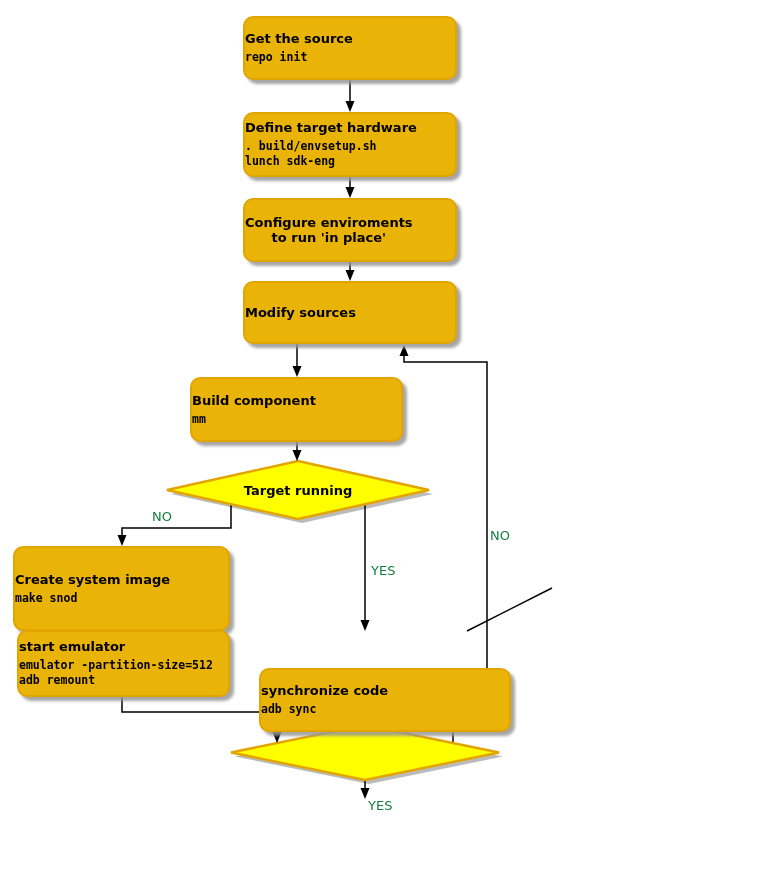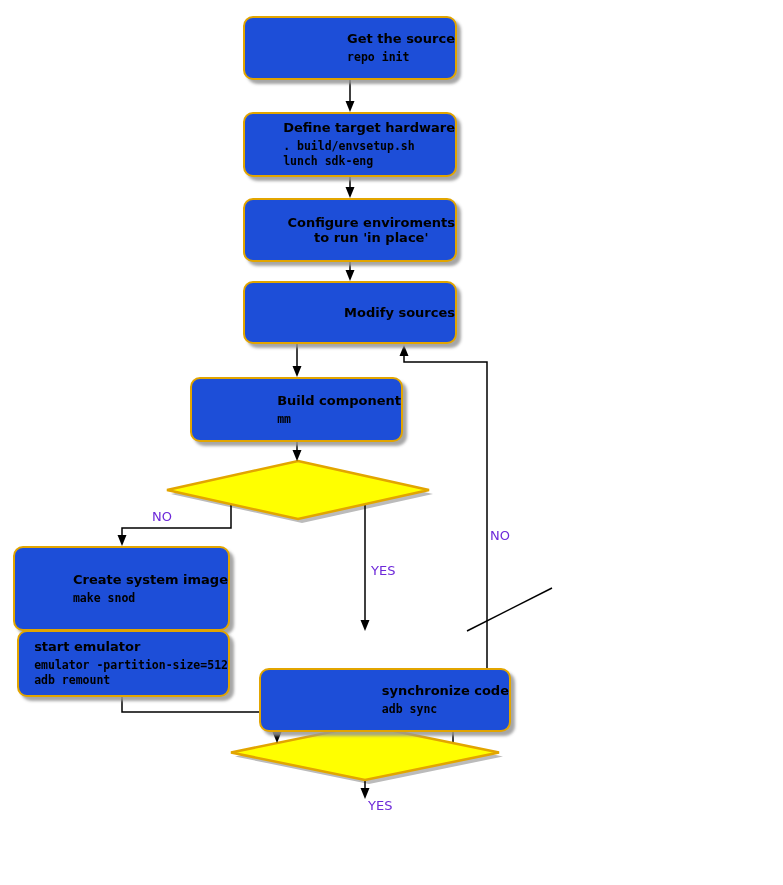--- a/index.html
+++ b/index.html
@@ -1,30 +1,30 @@
 <!DOCTYPE html>
 <html><head>
 <meta charset="utf-8">
 <style>
   html,body{margin:0;padding:0;background:#ffffff;}
   .canvas{position:relative;width:783px;height:885px;background:#ffffff;
           font-family:"DejaVu Sans",sans-serif;overflow:hidden;}
   .wires{position:absolute;left:0;top:0;z-index:1;}
   .node{position:absolute;z-index:2;box-sizing:border-box;
-        background:#1d4ed8;border:2.5px solid #E2A500;border-radius:10px;
+        background:#eab308;border:2.5px solid #E2A500;border-radius:10px;
         box-shadow:4px 4px 3px rgba(150,150,150,.85);
-        display:flex;align-items:center;justify-content:flex-end;text-align:center;}
+        display:flex;align-items:center;justify-content:flex-start;text-align:center;}
   .lbl{display:inline-block;text-align:left;}
   .lbl.center{text-align:center;}
   .t{font:bold 13px "DejaVu Sans",sans-serif;color:#000;line-height:15px;margin-bottom:4px;}
   .t.solo{margin-bottom:0;}
   .c{font:bold 11.5px "DejaVu Sans Mono",monospace;color:#000;line-height:15px;white-space:pre;}
   .dlabel{position:absolute;z-index:3;display:flex;align-items:center;justify-content:center;
           font:bold 13px "DejaVu Sans",sans-serif;color:#000;pointer-events:none;}
-  .elabel{position:absolute;z-index:4;font:13px "DejaVu Sans",sans-serif;color:#6d28d9;line-height:14px;}
+  .elabel{position:absolute;z-index:4;font:13px "DejaVu Sans",sans-serif;color:#15803d;line-height:14px;}
   .note{position:absolute;z-index:2;box-sizing:border-box;background:#FFFFFF;
         border:2px solid #00C000;box-shadow:3px 3px 3px rgba(170,170,170,.8);
         padding:14px 10px 10px 11px;text-align:left;}
   .nt{font:bold 13px "DejaVu Sans",sans-serif;color:#000;line-height:15px;}
   .nc{font:11.5px "DejaVu Sans Mono",monospace;color:#000;line-height:18px;white-space:pre;}
   .nc.first{margin-top:6px;}
 </style>
 </head>
 <body>
 
@@ -121,20 +121,21 @@
   </div>
 
   <div class="node" style="left:259px;top:668px;width:252px;height:64px">
     <div class="lbl">
       <div class="t">synchronize code</div>
       <div class="c">adb sync</div>
     </div>
   </div>
 
 
+  <div class="dlabel" style="left:167px;top:461px;width:262px;height:58px">Target running</div>
 
 
   <div class="elabel" style="left:152px;top:510px">NO</div>
   <div class="elabel" style="left:371px;top:564px">YES</div>
   <div class="elabel" style="left:490px;top:529px">NO</div>
   <div class="elabel" style="left:368px;top:799px">YES</div>
 
 </div>
 
 </body></html>

